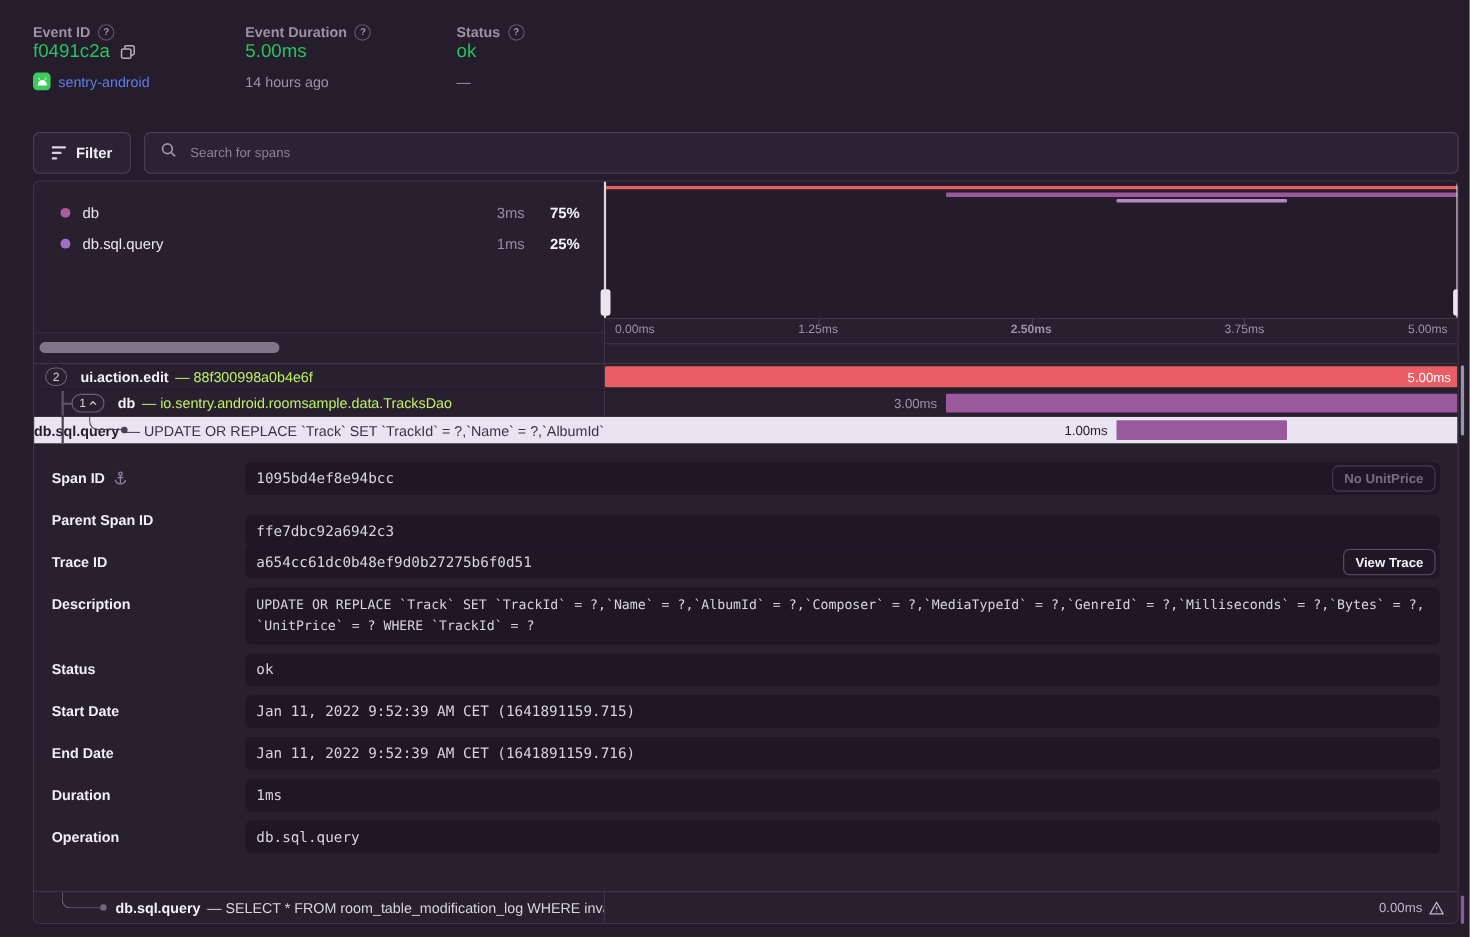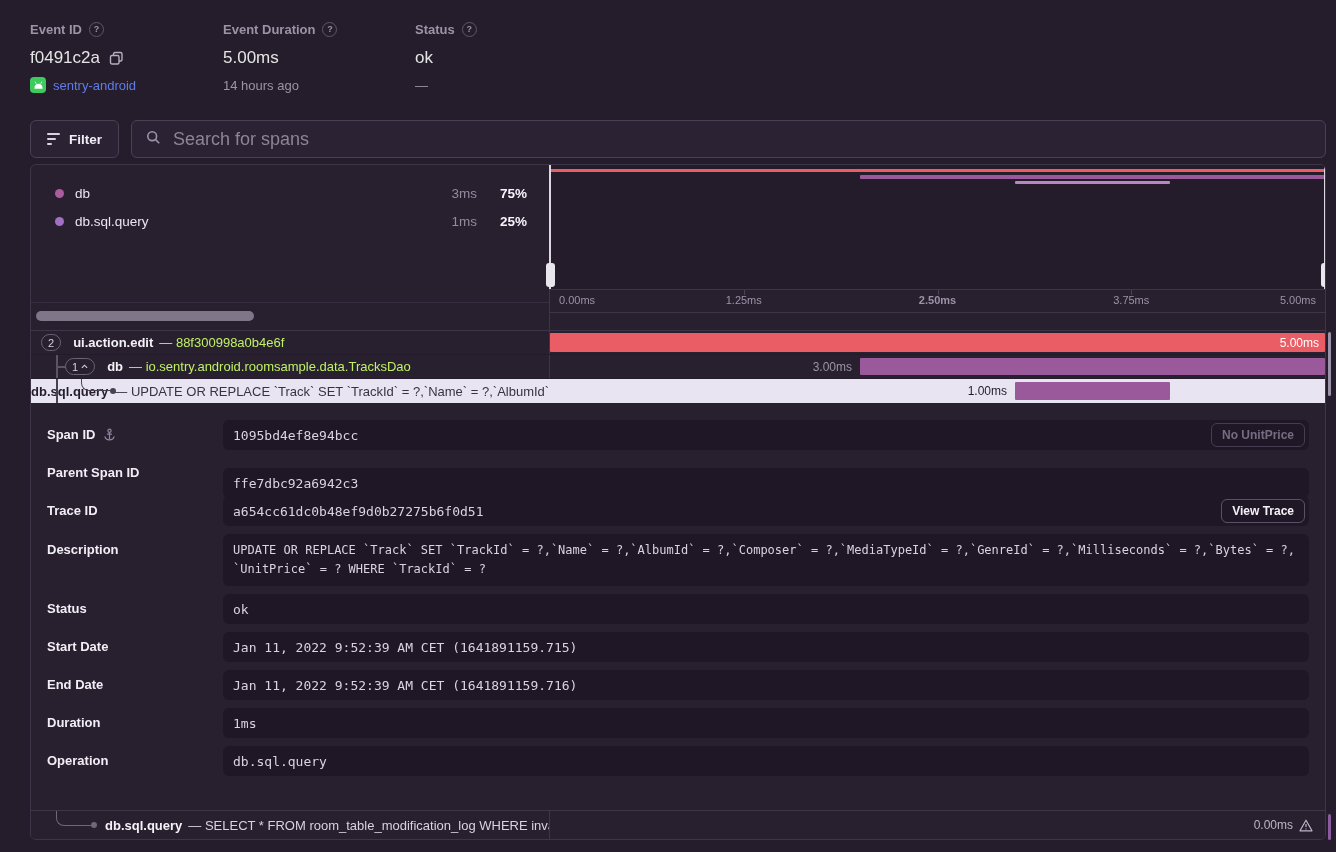--- a/index.html
+++ b/index.html
@@ -4,35 +4,35 @@
 <style>
   html,body{margin:0;padding:0;}
   body{font-family:"Liberation Sans",sans-serif;}
   .app{position:relative;width:1336px;height:852px;background:#251d2b;overflow:hidden;color:#f4f2f7;}
 
   
   .hcol{position:absolute;top:22px;}
   .hcol.c1{left:30px;} .hcol.c2{left:223px;} .hcol.c3{left:415px;}
   .hlabel{font-size:13px;font-weight:bold;color:#9c93a7;display:flex;align-items:center;gap:7px;}
   .help{width:15px;height:15px;border:1.5px solid #5f5768;border-radius:50%;display:flex;align-items:center;justify-content:center;font-size:9px;line-height:1;color:#9c93a7;font-weight:bold;box-sizing:border-box;}
-  .hvalue{margin-top:11px;font-size:17px;color:#e5e5e5;display:flex;align-items:center;gap:9px;}
+  .hvalue{font-size:17px;color:#22c55e;display:flex;align-items:center;gap:9px;}
   .hsub{margin-top:10px;font-size:13px;color:#9c93a7;}
   .proj{display:flex;align-items:center;gap:7px;margin-top:9px;font-size:13px;color:#5f7de9;cursor:pointer;}
   .android{width:16px;height:16px;border-radius:4px;background:#3ecb5e;display:flex;align-items:center;justify-content:center;}
   .copyic{display:inline-flex;}
 
   
   .toolbar{position:absolute;left:30px;top:120px;width:1296px;height:38px;display:flex;gap:12px;}
   .filterbtn{width:89px;height:38px;border:1px solid #4a4156;border-radius:6px;background:#2b2334;display:flex;align-items:center;justify-content:center;gap:9px;cursor:pointer;box-sizing:border-box;}
   .filterbtn .lbl{font-size:13.5px;font-weight:bold;color:#f0edf4;}
   .fic{display:flex;flex-direction:column;gap:3px;align-items:flex-start;}
   .fic span{display:block;height:2px;background:#d9d4e0;border-radius:1px;}
   .fic .l1{width:13px;}.fic .l2{width:9px;}.fic .l3{width:5px;}
   .search{flex:1;height:38px;border:1px solid #4a4156;border-radius:6px;background:#2b2334;display:flex;align-items:center;padding:0 14px;gap:10px;box-sizing:border-box;}
-  .search input{flex:1;background:transparent;border:0;outline:none;color:#7dd3fc;font-size:18px;font-family:inherit;}
+  .search input{flex:1;background:transparent;border:0;outline:none;color:#7dd3fc;font-size:12px;font-family:inherit;}
   .search input::placeholder{color:#8d8495;}
 
   
   .panel{position:absolute;left:30px;top:164px;width:1296px;height:676px;border:1px solid #3e3648;border-radius:6px;box-sizing:border-box;overflow:hidden;background:#281f2f;}
 
   
   .breakdown{display:flex;height:166px;border-bottom:1px solid #3e3648;box-sizing:border-box;}
   .legend{width:519px;border-right:1px solid #3e3648;position:relative;box-sizing:border-box;}
   .lrow{display:flex;align-items:center;height:28px;padding:0 22px 0 24px;cursor:pointer;}
   .lrow.first{margin-top:14px;}

